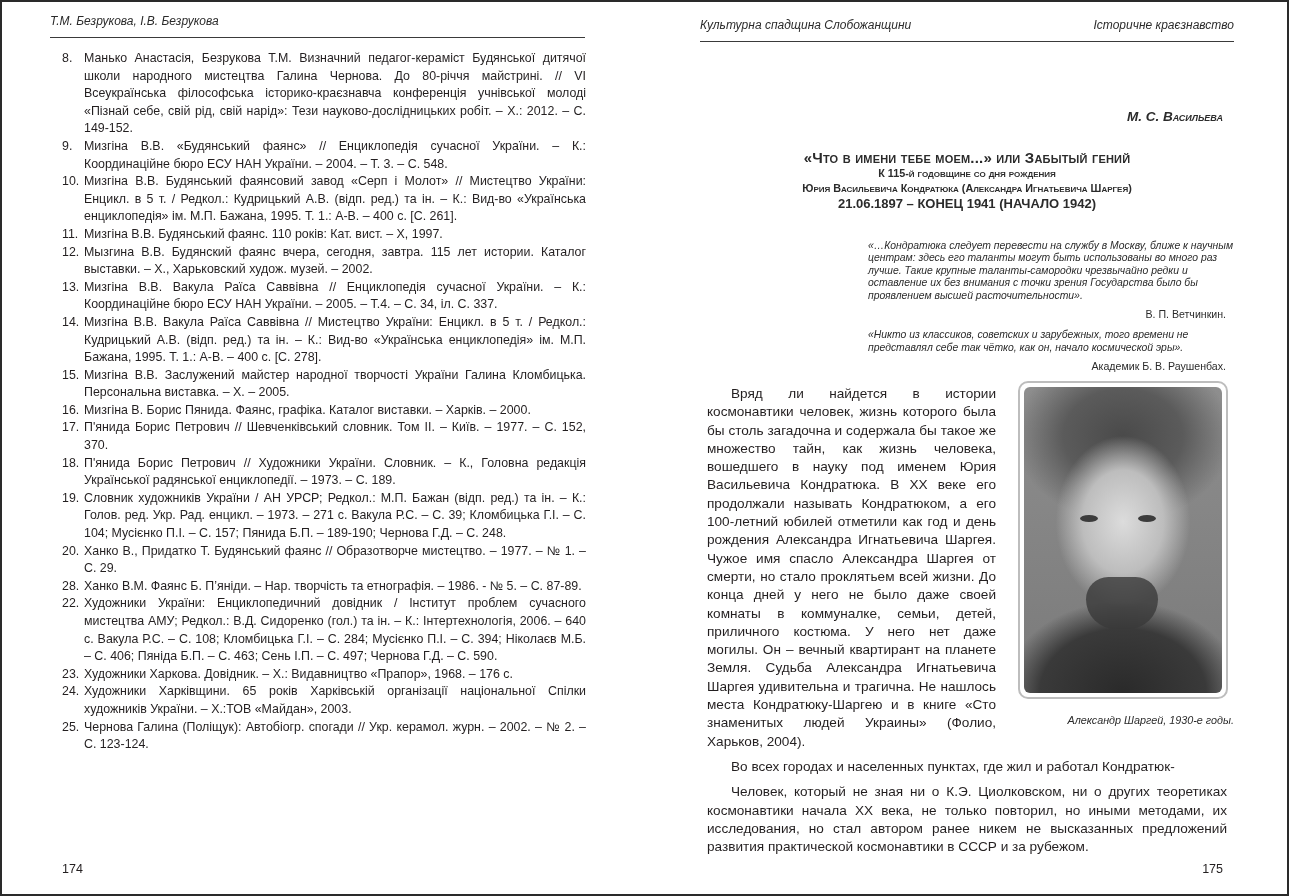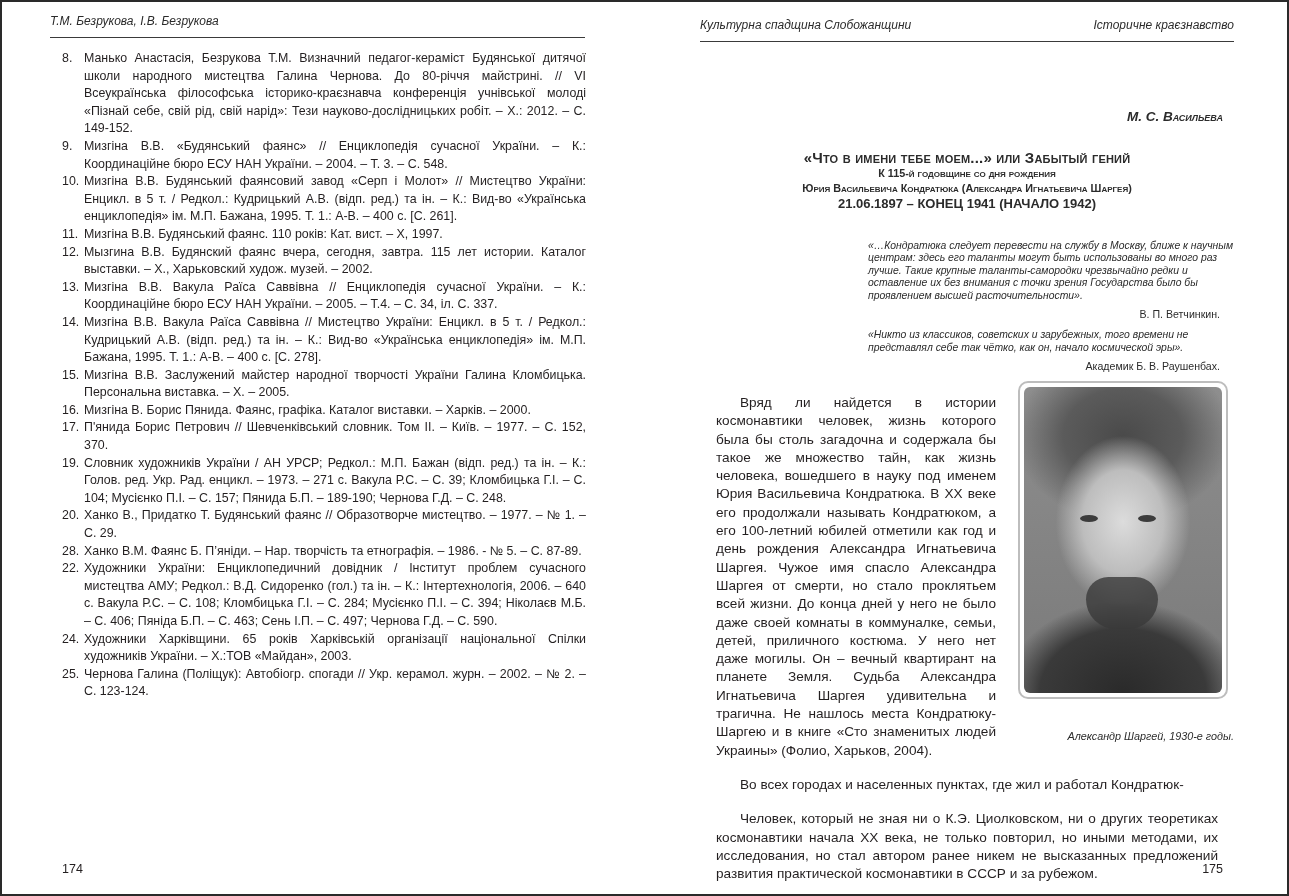--- a/index.html
+++ b/index.html
@@ -40,24 +40,24 @@
     font-weight: bold; font-style: italic; font-size: 13.5px; color: #2b2b2b;
     font-variant: small-caps;
   }
   .title-block { position: absolute; left: 54px; width: 534px; top: 147px; text-align: center; color: #2b2b2b; }
   .title-main { font-weight: bold; font-size: 15px; font-variant: small-caps; letter-spacing: 0.2px; }
   .title-sub { font-weight: bold; font-size: 10.8px; font-variant: small-caps; line-height: 15px; }
   .title-dates { font-weight: bold; font-size: 13px; line-height: 15px; }
 
   .epigraph { position: absolute; left: 222px; width: 366px; top: 238px; font-size: 10.4px; line-height: 12.4px; color: #2b2b2b; }
   .epigraph .quote { font-style: italic; }
-  .epigraph .attrib { text-align: right; margin: 6px 14px 9px 0; font-size: 10.6px; }
+  .epigraph .attrib { text-align: right; margin: 6px 8px 9px 0; font-size: 10.6px; }
 
   .body-text { position: absolute; left: 54px; top: 376px; width: 534px; font-size: 13.6px; line-height: 18.3px; color: #231f20; }
-  .para { text-align: justify; text-indent: 24px; margin: 16px; }
+  .para { text-align: justify; text-indent: 24px; margin: 7px; }
 
   .figure {
     float: right; width: 226px; margin: 3px 0 6px 12px;
   }
   .photo-frame {
     width: 210px; height: 318px; margin-left: 10px; box-sizing: border-box;
     border: 2px solid #bdbdbd; padding: 4px; background: #fff;
     border-radius: 10px;
   }
   .photo {
@@ -65,21 +65,21 @@
     background:
       radial-gradient(ellipse 34% 28% at 50% 44%, #dcdcdc 0%, #bdbdbd 60%, rgba(0,0,0,0) 100%),
       radial-gradient(ellipse 55% 28% at 50% 16%, #4a4a4a 0%, #5b5b5b 55%, rgba(0,0,0,0) 100%),
       radial-gradient(ellipse 60% 30% at 50% 100%, #2a2a2a 0%, #3a3a3a 70%, rgba(0,0,0,0) 100%),
       linear-gradient(180deg, #8e8e8e, #7a7a7a);
     position: relative; overflow: hidden;
   }
   .photo .beard { position: absolute; left: 62px; top: 190px; width: 72px; height: 52px; border-radius: 30px 30px 40px 40px; background: #3a3a3a; opacity: 0.8; }
   .photo .eye { position: absolute; top: 128px; width: 18px; height: 7px; background: #3c3c3c; border-radius: 50%; }
   .photo .eye.l { left: 56px; } .photo .eye.r { left: 114px; }
-  .caption { font-style: italic; font-size: 10.8px; text-align: right; margin-top: 28px; color: #2b2b2b; }
+  .caption { font-style: italic; font-size: 10.8px; text-align: right; margin-top: 12px; color: #2b2b2b; }
 </style>
 </head>
 <body>
 
 <div class="spread">
 
   <div class="page page-left">
     <div class="running-head">
       <span>Т.М. Безрукова, І.В. Безрукова</span>
     </div>
@@ -88,24 +88,26 @@
       <li><span class="num">8.</span><span>Манько Анастасія, Безрукова Т.М. Визначний педагог-кераміст Будянської дитячої школи народного мистецтва Галина Чернова. До 80-річчя майстрині. // VI Всеукраїнська філософська історико-краєзнавча конференція учнівської молоді «Пізнай себе, свій рід, свій нарід»: Тези науково-дослідницьких робіт. – Х.: 2012. – С. 149-152.</span></li>
       <li><span class="num">9.</span><span>Мизгіна В.В. «Будянський фаянс» // Енциклопедія сучасної України. – К.: Координаційне бюро ЕСУ НАН України. – 2004. – Т. 3. – С. 548.</span></li>
       <li><span class="num">10.</span><span>Мизгіна В.В. Будянський фаянсовий завод «Серп і Молот» // Мистецтво України: Енцикл. в 5 т. / Редкол.: Кудрицький А.В. (відп. ред.) та ін. – К.: Вид-во «Українська енциклопедія» ім. М.П. Бажана, 1995. Т. 1.: А-В. – 400 с. [С. 261].</span></li>
       <li><span class="num">11.</span><span>Мизгіна В.В. Будянський фаянс. 110 років: Кат. вист. – Х, 1997.</span></li>
       <li><span class="num">12.</span><span>Мызгина В.В. Будянский фаянс вчера, сегодня, завтра. 115 лет истории. Каталог выставки. – Х., Харьковский худож. музей. – 2002.</span></li>
       <li><span class="num">13.</span><span>Мизгіна В.В. Вакула Раїса Саввівна // Енциклопедія сучасної України. – К.: Координаційне бюро ЕСУ НАН України. – 2005. – Т.4. – С. 34, іл. С. 337.</span></li>
       <li><span class="num">14.</span><span>Мизгіна В.В. Вакула Раїса Саввівна // Мистецтво України: Енцикл. в 5 т. / Редкол.: Кудрицький А.В. (відп. ред.) та ін. – К.: Вид-во «Українська енциклопедія» ім. М.П. Бажана, 1995. Т. 1.: А-В. – 400 с. [С. 278].</span></li>
       <li><span class="num">15.</span><span>Мизгіна В.В. Заслужений майстер народної творчості України Галина Кломбицька. Персональна виставка. – Х. – 2005.</span></li>
       <li><span class="num">16.</span><span>Мизгіна В. Борис Пянида. Фаянс, графіка. Каталог виставки. – Харків. – 2000.</span></li>
       <li><span class="num">17.</span><span>П'янида Борис Петрович // Шевченківський словник. Том II. – Київ. – 1977. – С. 152, 370.</span></li>
+      <li><span class="num">18.</span><span>П'янида Борис Петрович // Художники України. Словник. – К., Головна редакція Української радянської енциклопедії. – 1973. – С. 189.</span></li>
       <li><span class="num">19.</span><span>Словник художників України / АН УРСР; Редкол.: М.П. Бажан (відп. ред.) та ін. – К.: Голов. ред. Укр. Рад. енцикл. – 1973. – 271 с. Вакула Р.С. – С. 39; Кломбицька Г.І. – С. 104; Мусієнко П.І. – С. 157; Пянида Б.П. – 189-190; Чернова Г.Д. – С. 248.</span></li>
       <li><span class="num">20.</span><span>Ханко В., Придатко Т. Будянський фаянс // Образотворче мистецтво. – 1977. – № 1. – С. 29.</span></li>
       <li><span class="num">28.</span><span>Ханко В.М. Фаянс Б. П’яніди. – Нар. творчість та етнографія. – 1986. - № 5. – С. 87-89.</span></li>
       <li><span class="num">22.</span><span>Художники України: Енциклопедичний довідник / Інститут проблем сучасного мистецтва АМУ; Редкол.: В.Д. Сидоренко (гол.) та ін. – К.: Інтертехнологія, 2006. – 640 с. Вакула Р.С. – С. 108; Кломбицька Г.І. – С. 284; Мусієнко П.І. – С. 394; Ніколаєв М.Б. – С. 406; Пяніда Б.П. – С. 463; Сень І.П. – С. 497; Чернова Г.Д. – С. 590.</span></li>
+      <li><span class="num">23.</span><span>Художники Харкова. Довідник. – Х.: Видавництво «Прапор», 1968. – 176 с.</span></li>
       <li><span class="num">24.</span><span>Художники Харківщини. 65 років Харківській організації національної Спілки художників України. – Х.:ТОВ «Майдан», 2003.</span></li>
       <li><span class="num">25.</span><span>Чернова Галина (Поліщук): Автобіогр. спогади // Укр. керамол. журн. – 2002. – № 2. – С. 123-124.</span></li>
     </ul>
 
     <div class="folio">174</div>
   </div>
 
   <div class="page page-right">
     <div class="running-head">
       <span>Культурна спадщина Слобожанщини</span>

